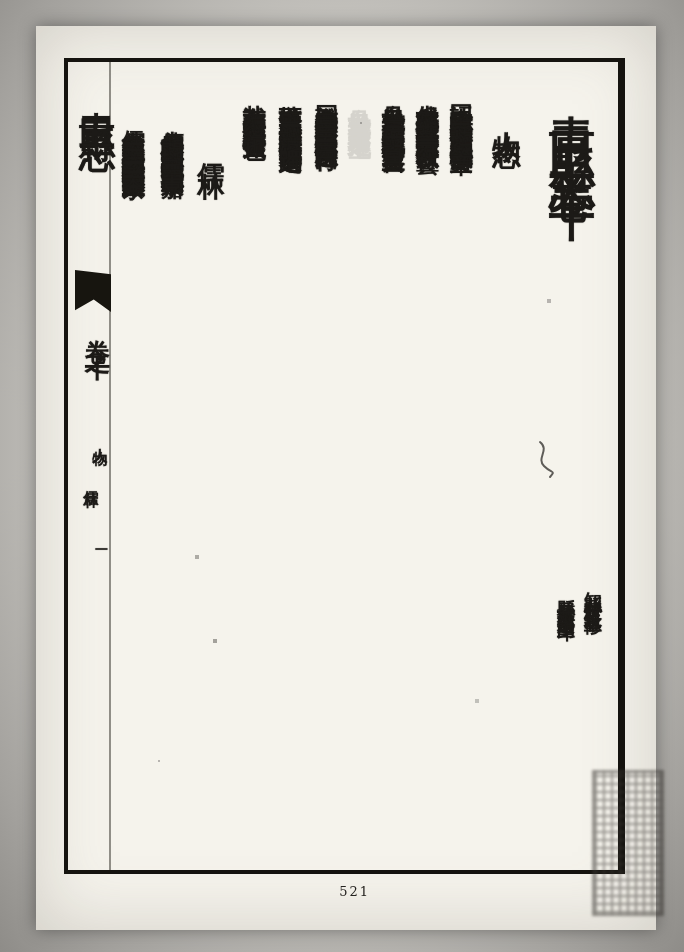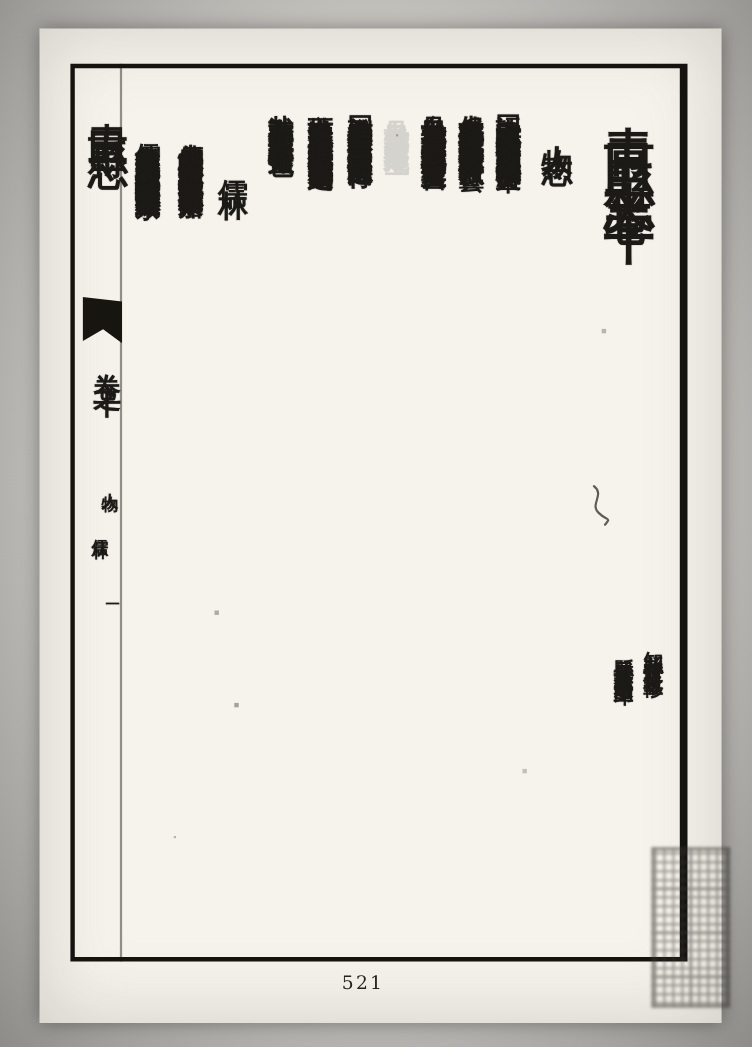--- a/index.html
+++ b/index.html
@@ -51,22 +51,22 @@
   .fishtail{
     position:absolute;left:75px;top:270px;width:36px;height:42px;
     background:#17150f;
     clip-path:polygon(0 0,100% 10%,100% 100%,52% 70%,0 96%);
   }
   .spine-volume{left:81px;top:320px;font-size:25px;letter-spacing:7px;}
   .spine-category{left:90px;top:436px;font-size:15px;letter-spacing:3px;}
   .spine-subcategory{left:81px;top:478px;font-size:15px;letter-spacing:3px;}
   .spine-leaf{left:92px;top:542px;font-size:13px;}
   .page-number{
-    position:absolute;left:290px;top:884px;width:80px;text-align:center;
-    font-size:17px;letter-spacing:2px;font-weight:400;color:#24221f;
+    position:absolute;left:290px;top:884px;width:80px;text-align:right;
+    font-size:13px;letter-spacing:2px;font-weight:400;color:#24221f;
   }
   .stamp{
     position:absolute;left:592px;top:770px;width:66px;height:140px;
     background:
       repeating-linear-gradient(0deg, rgba(62,59,55,.85) 0 2px, transparent 2px 8px),
       repeating-linear-gradient(90deg, rgba(62,59,55,.85) 0 2px, transparent 2px 8px);
     border:3px solid rgba(52,49,45,.75);
     filter:blur(1.6px);
     opacity:.55;
   }

